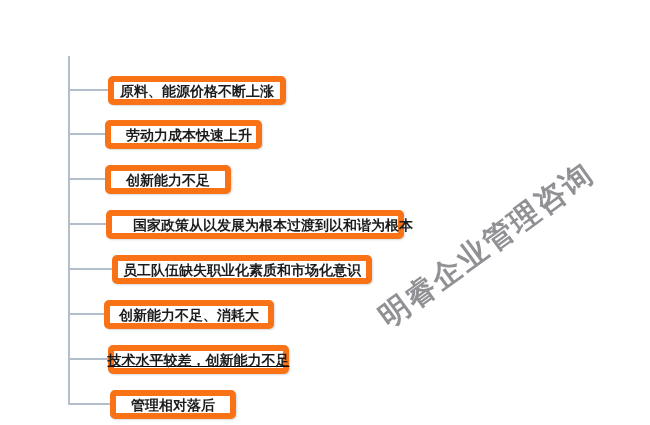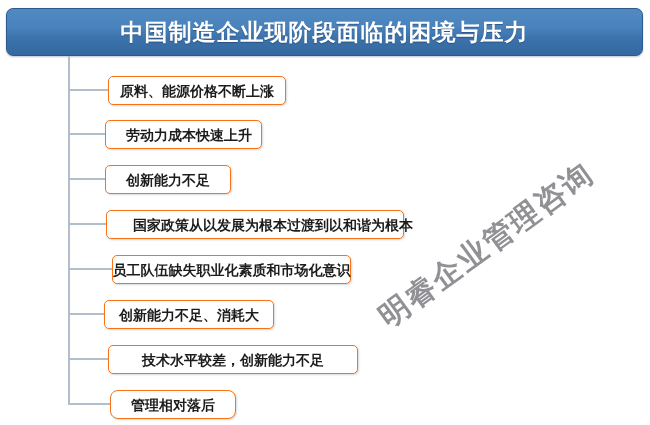--- a/index.html
+++ b/index.html
@@ -55,21 +55,21 @@
     height: 2px;
     background: #b2bfcb;
     left: 68px;
   }
 
   
   .item-box {
     position: absolute;
     box-sizing: border-box;
     height: 29px;
-    border: 1px solid #f97316;
+    border: 6px solid #f97316;
     border-radius: 5px;
     background: #ffffff;
     box-shadow: 1px 1px 2px rgba(120,135,150,0.30);
     display: flex;
     align-items: center;
     justify-content: center;
     padding: 0 9px;
   }
   .item-label {
     font-size: 14px;
@@ -92,23 +92,20 @@
     white-space: nowrap;
     letter-spacing: 2px;
     pointer-events: none;
   }
 </style>
 </head>
 <body>
 
 <div id="page">
 
-  <div id="title-banner">
-    <span id="title-text">中国制造企业现阶段面临的困境与压力</span>
-  </div>
 
   <div id="connectors">
       <div class="stub" style="top: 89px; width: 40px;"></div>
       <div class="stub" style="top: 133px; width: 37px;"></div>
       <div class="stub" style="top: 178px; width: 37px;"></div>
       <div class="stub" style="top: 223px; width: 38px;"></div>
       <div class="stub" style="top: 268px; width: 44px;"></div>
       <div class="stub" style="top: 313px; width: 36px;"></div>
       <div class="stub" style="top: 358px; width: 40px;"></div>
       <div class="stub" style="top: 403px; width: 42px;"></div>
@@ -121,29 +118,29 @@
       </div>
       <div class="item-box" style="left: 105px; top: 120px; width: 157px; padding-left: 20px;">
         <span class="item-label">劳动力成本快速上升</span>
       </div>
       <div class="item-box" style="left: 105px; top: 165px; width: 126px;">
         <span class="item-label">创新能力不足</span>
       </div>
       <div class="item-box" style="left: 106px; top: 210px; width: 298px; padding-left: 45px;">
         <span class="item-label">国家政策从以发展为根本过渡到以和谐为根本</span>
       </div>
-      <div class="item-box" style="left: 112px; top: 255px; width: 239px;">
+      <div class="item-box" style="left: 112px; top: 255px; width: 260px;">
         <span class="item-label">员工队伍缺失职业化素质和市场化意识</span>
       </div>
       <div class="item-box" style="left: 104px; top: 300px; width: 170px;">
         <span class="item-label">创新能力不足、消耗大</span>
       </div>
-      <div class="item-box" style="left: 108px; top: 345px; width: 250px;">
+      <div class="item-box" style="left: 108px; top: 345px; width: 181px; text-decoration: underline;">
         <span class="item-label">技术水平较差，创新能力不足</span>
       </div>
-      <div class="item-box" style="left: 110px; top: 390px; width: 126px; border-radius: 8px;">
+      <div class="item-box" style="left: 110px; top: 390px; width: 126px;">
         <span class="item-label">管理相对落后</span>
       </div>
     </div>
 
   <div id="watermark">明睿企业管理咨询</div>
 
 </div>
 
 </body></html>

